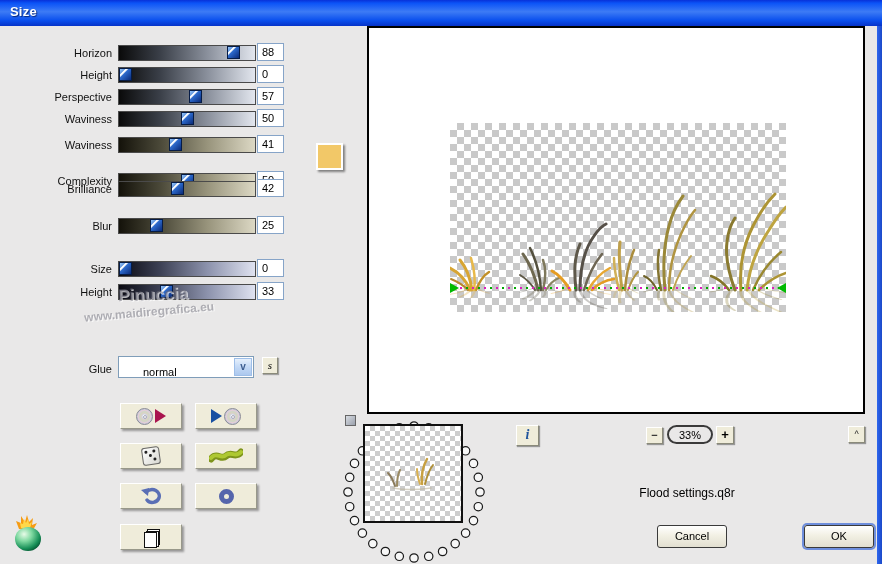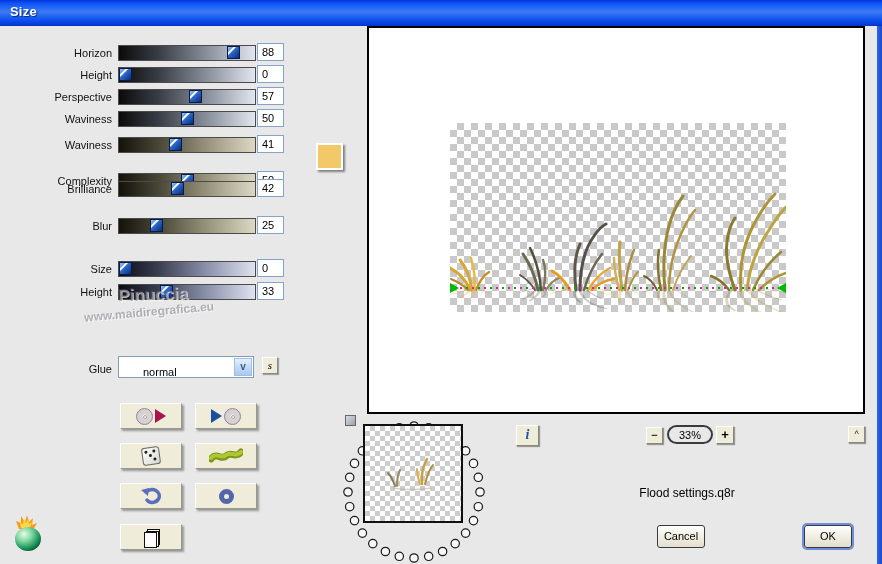--- a/index.html
+++ b/index.html
@@ -139,21 +139,21 @@
   #zoom-out{left:646px;top:427px;width:17px;height:17px;line-height:14px;font-weight:bold;color:#333;}
   #zoom-in{left:716px;top:426px;width:18px;height:18px;line-height:15px;font-weight:bold;font-size:13px;}
   #zoom-pill{
     position:absolute;left:667px;top:425px;width:46px;height:19px;border:2px solid #3A3A3A;
     border-radius:10px;text-align:center;line-height:16px;font-size:11px;box-sizing:border-box;
   }
   #collapse-btn{left:848px;top:426px;width:17px;height:17px;line-height:15px;font-size:9px;color:#222;}
   
   #settings-name{position:absolute;left:600px;top:486px;width:174px;text-align:center;font-size:12px;}
   .xpbtn{
-    position:absolute;width:48px;height:23px;border:1px solid #3A3A3A;border-radius:3px;
+    position:absolute;width:70px;height:23px;border:1px solid #3A3A3A;border-radius:3px;
     background:linear-gradient(180deg,#FFFFFF,#F2F0E4 45%,#E2DFD0);
     text-align:center;line-height:21px;font-size:11px;box-sizing:border-box;
   }
   #cancel-btn{left:657px;top:525px;}
   #ok-btn{left:804px;top:525px;box-shadow:0 0 0 2px #6E8EDC;}
   
   #logo{position:absolute;left:11px;top:513px;width:36px;height:40px;}
 </style>
 </head>
 <body>

